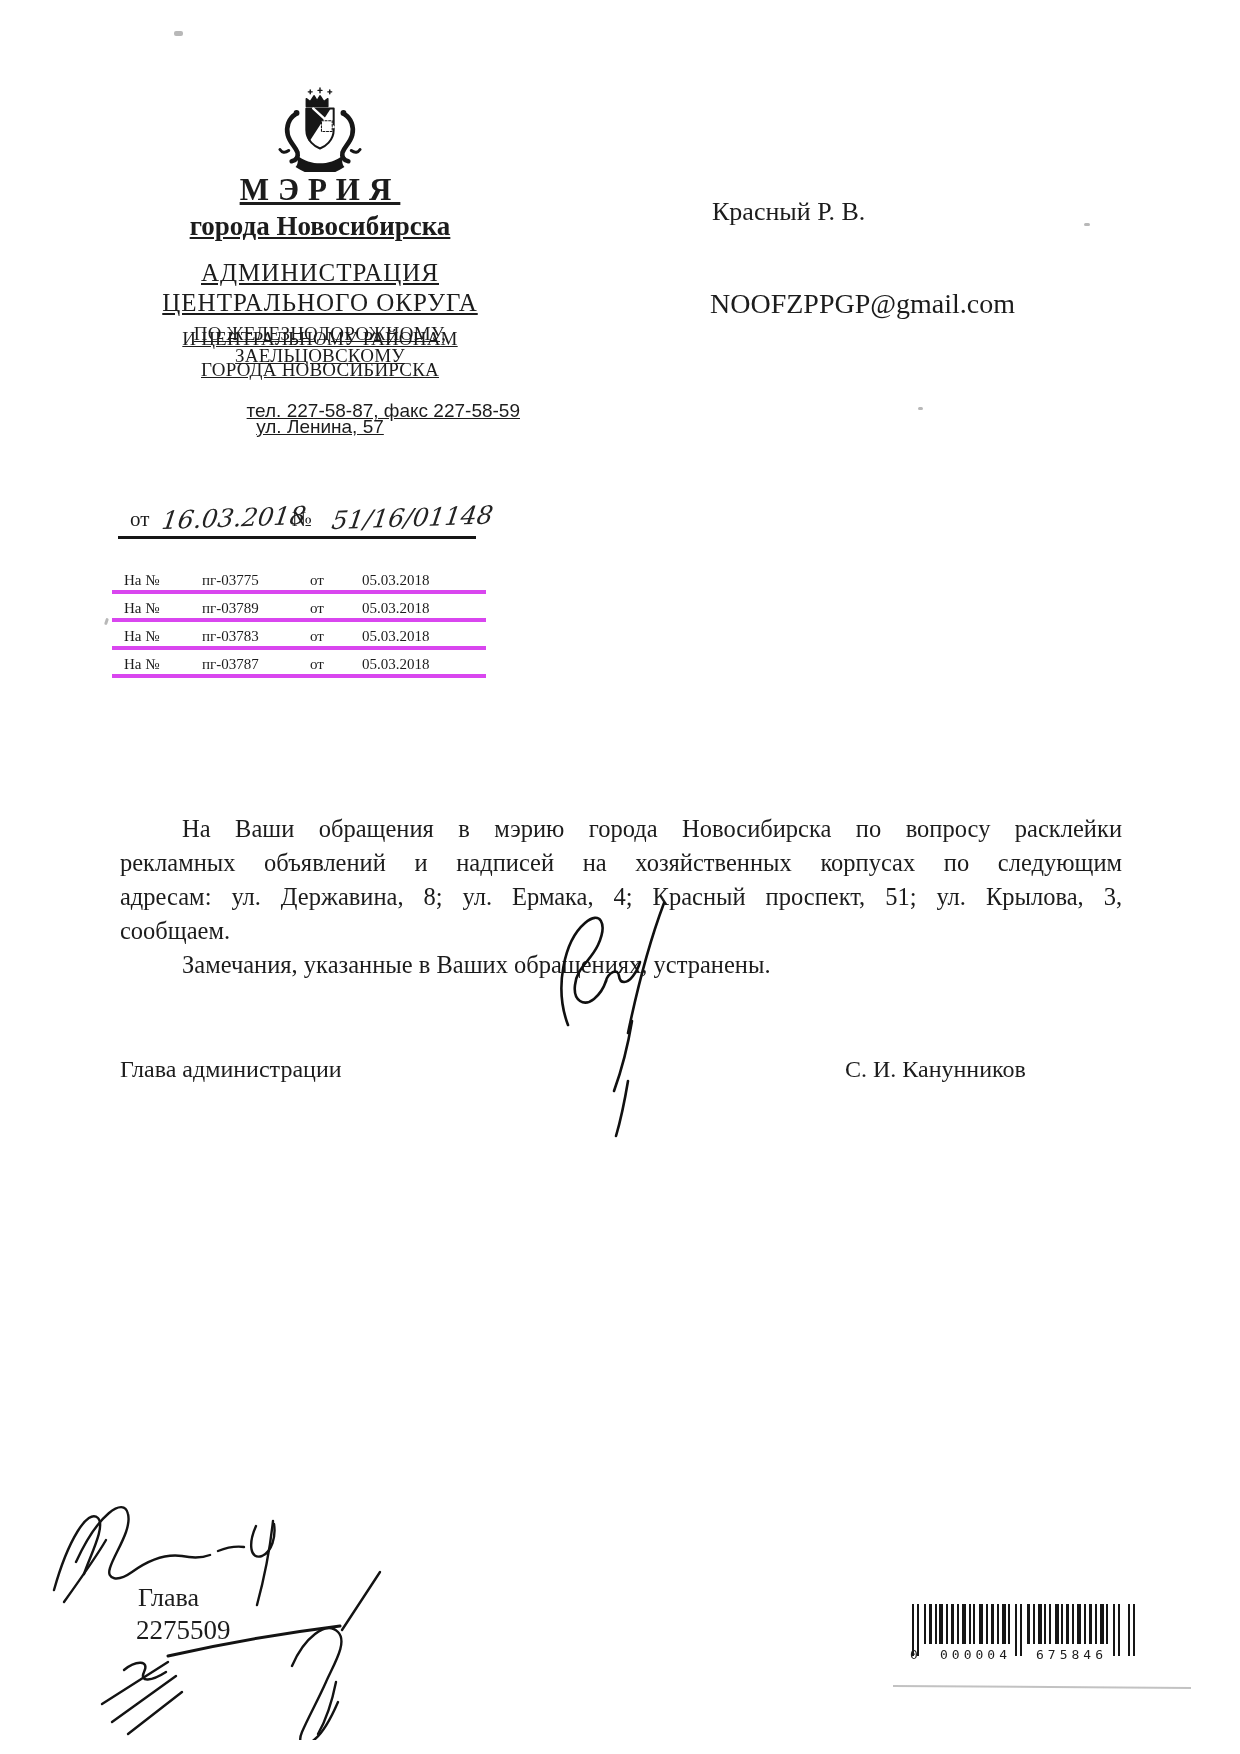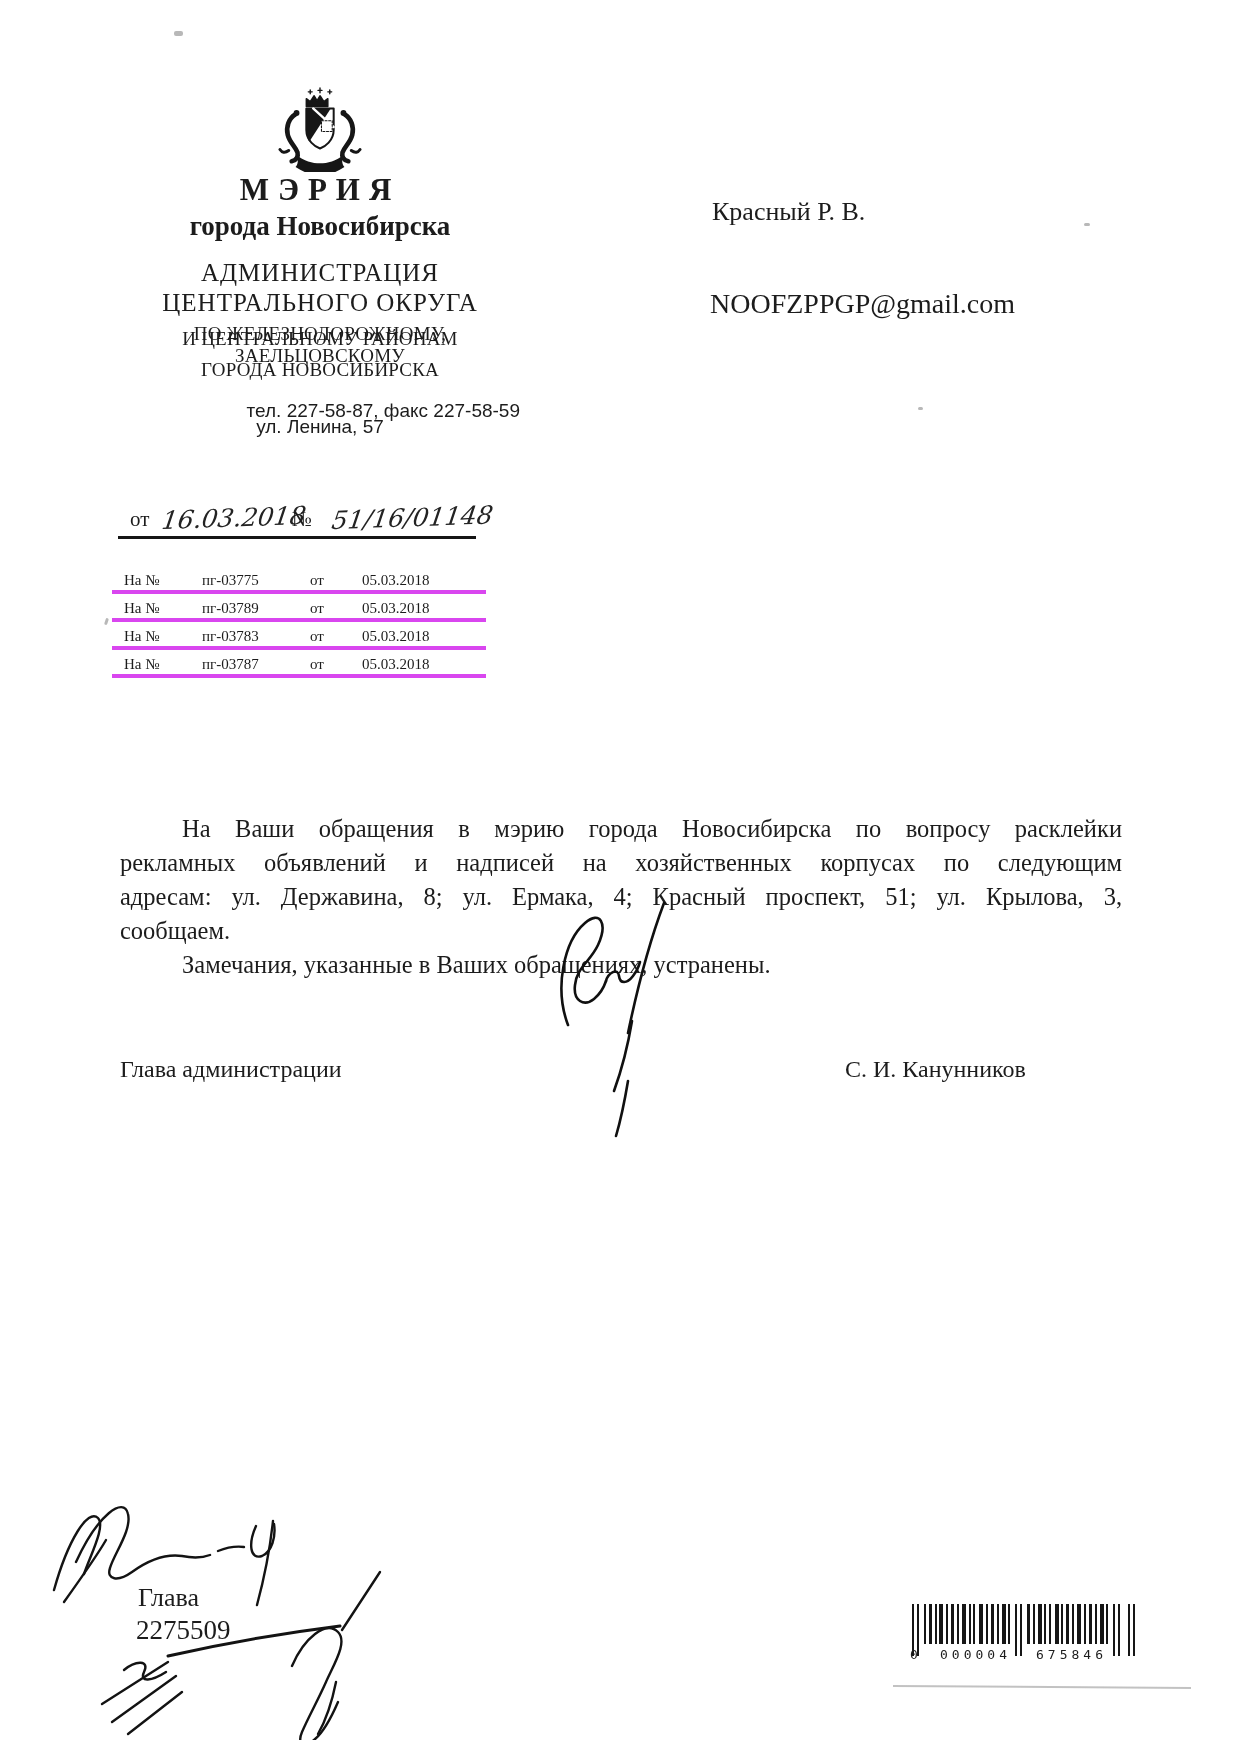--- a/index.html
+++ b/index.html
@@ -3,21 +3,21 @@
 <meta charset="utf-8">
 <style>
   html,body{margin:0;padding:0;background:#e8e8e8;}
   .page{
     position:relative;width:1240px;height:1754px;margin:0 auto;
     background:#ffffff;overflow:hidden;
     font-family:"Liberation Serif","DejaVu Serif",serif;
     color:#1c1c1c;
   }
   .abs{position:absolute;}
-  .ctr{text-align:center;width:400px;left:120px;}
+  .ctr{text-align:center;width:400px;left:120px;text-decoration:underline;}
 
   
   .org-name{top:172px;font-size:31px;font-weight:bold;letter-spacing:9px;}
   .org-name2{top:211px;font-size:27px;font-weight:bold;}
   .dept1{top:259px;font-size:25px;letter-spacing:1px;}
   .dept2{top:289px;font-size:25px;letter-spacing:1px;}
   .dist{font-size:19px;letter-spacing:.2px;}
   .dist1{top:323px;} .dist2{top:328px;} .dist3{top:359px;}
   .addr{font-family:"Liberation Sans","DejaVu Sans",sans-serif;font-size:19px;}
   .addr1{top:379px;} .addr2{top:416px;} .addr3{top:400px;text-align:right;}

